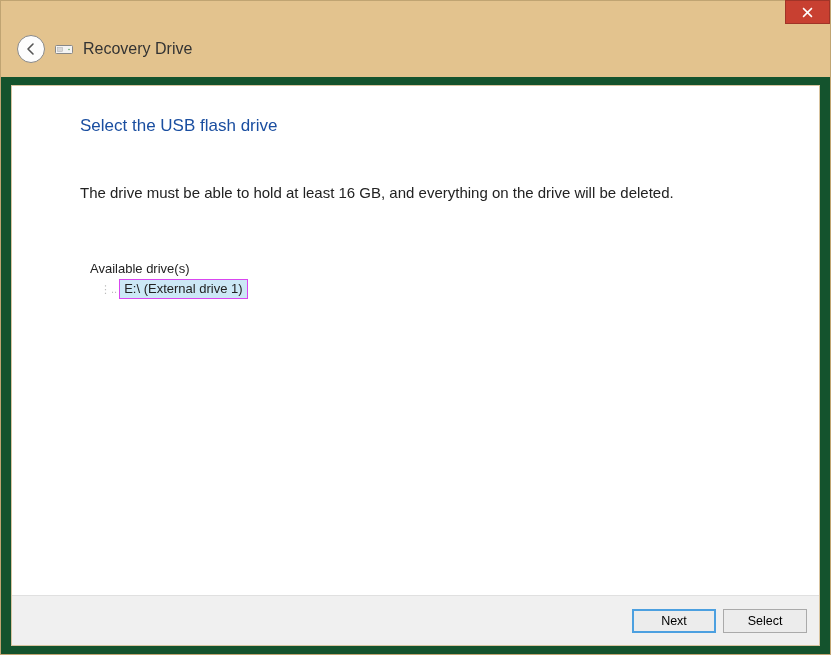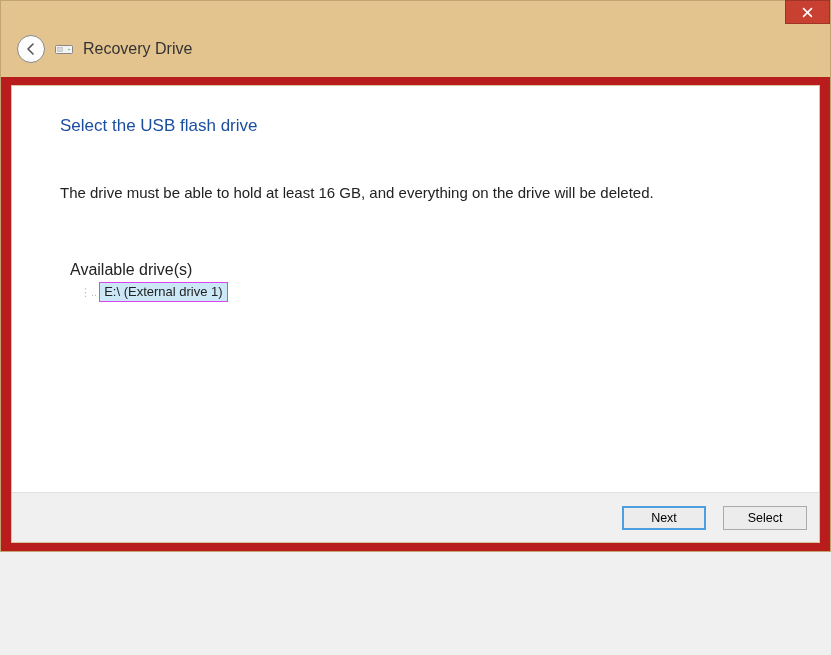--- a/index.html
+++ b/index.html
@@ -5,22 +5,22 @@
     * { box-sizing: border-box; margin: 0; padding: 0; }
     body {
       font-family: "Segoe UI", Tahoma, sans-serif;
       background: #f0f0f0;
       width: 831px;
       height: 655px;
       overflow: hidden;
     }
     .window {
       width: 831px;
-      height: 552px;
-      background: #b91c1c;
+      height: 655px;
+      background: #14532d;
       border: 1px solid #c0a472;
       position: relative;
     }
     .titlebar {
       height: 28px;
       position: relative;
       background: #e3c38e;
     }
     .close-btn {
       position: absolute;
@@ -71,37 +71,38 @@
       position: absolute;
       left: 10px;
       right: 10px;
       top: 84px;
       bottom: 8px;
       background: #ffffff;
       border: 1px solid #d8c4a0;
     }
     .inner {
       padding: 30px 48px 0 48px;
+      margin-left: 20px;
     }
     .page-heading {
       color: #1a4ea0;
       font-size: 17px;
       font-weight: 400;
       margin-bottom: 48px;
     }
     .instruction {
       font-size: 15px;
       color: #222;
       margin-bottom: 60px;
     }
     .list-area {
       padding-left: 10px;
     }
     .list-label {
-      font-size: 16px;
+      font-size: 13px;
       color: #222;
       margin-bottom: 3px;
     }
     .tree {
       padding-left: 10px;
     }
     .tree-item-row {
       display: flex;
       align-items: center;
       font-size: 13px;
@@ -124,21 +125,21 @@
       position: absolute;
       bottom: 0;
       left: 0;
       right: 0;
       height: 50px;
       background: #f0f0f0;
       border-top: 1px solid #e0e0e0;
       display: flex;
       justify-content: flex-end;
       align-items: center;
-      gap: 17px;
+      gap: 7px;
       padding-right: 12px;
     }
     .win-btn {
       min-width: 84px;
       height: 24px;
       background: #ececec;
       border: 1px solid #aaa;
       font-size: 12.5px;
       font-family: inherit;
       cursor: pointer;

